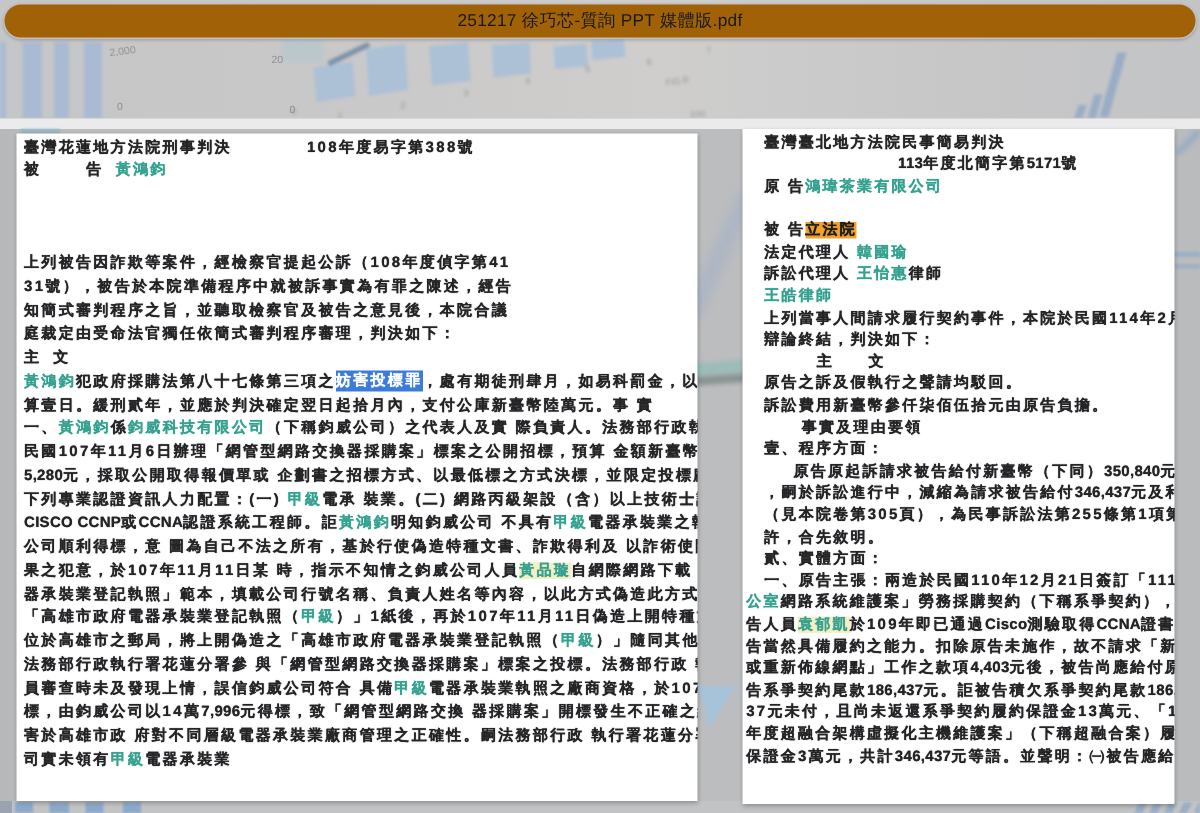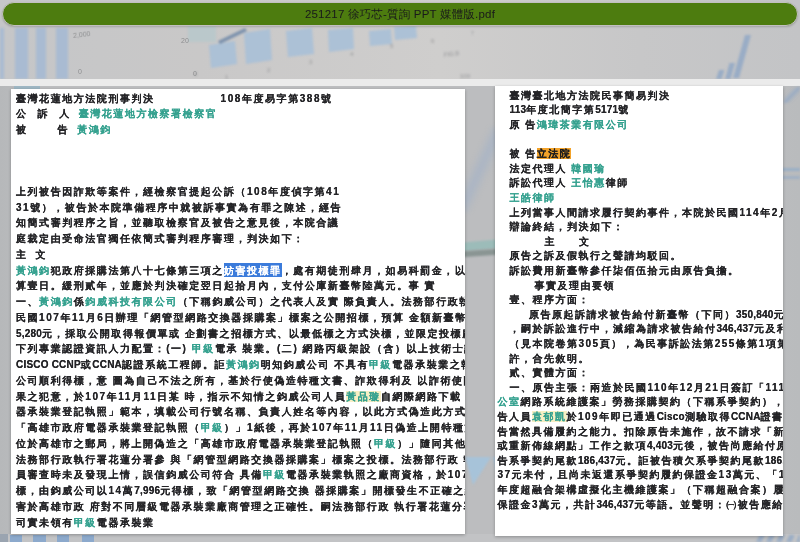--- a/index.html
+++ b/index.html
@@ -2,21 +2,21 @@
 <html><head><meta charset="utf-8">
 <style>
 *{margin:0;padding:0;box-sizing:border-box}
 html,body{width:800px;height:542px;overflow:hidden;font-family:"Liberation Sans",sans-serif}
 body{position:relative;background:#bcbdbf}
 .abs{position:absolute}
 
 #topzone{position:absolute;left:0;top:0;width:800px;height:79px;background:linear-gradient(90deg,#c5c6c8 0%,#c9c8c8 25%,#cfcecd 55%,#c7c7c8 80%,#c3c4c6 100%);overflow:hidden}
 #topdeco{position:absolute;left:0;top:0;width:800px;height:79px;filter:blur(1.1px)}
 #lightband{position:absolute;left:0;top:79px;width:800px;height:7px;background:#ebebeb}
-#titlebar{position:absolute;left:2px;top:2px;width:796px;height:24px;background:#4d7c0f;border:1px solid #c2c0c0;border-radius:12px;box-shadow:0 1px 2px rgba(0,0,0,.18);z-index:30}
+#titlebar{position:absolute;left:2px;top:2px;width:796px;height:24px;background:#a16207;border:1px solid #c2c0c0;border-radius:12px;box-shadow:0 1px 2px rgba(0,0,0,.18);z-index:30}
 #titlebar div{text-align:center;font-size:11.5px;color:#19191b;line-height:23px;letter-spacing:.2px}
 
 .vbar{position:absolute;background:#a5b9d3;top:28px;height:51px;opacity:.88}
 .gtxt{position:absolute;color:#8e8f91;font-size:7px;filter:blur(.5px)}
 
 #pageL{position:absolute;left:11px;top:89px;width:454px;height:445px;background:#fff;overflow:hidden;box-shadow:0 1px 3px rgba(0,0,0,.28);z-index:10}
 #pageR{position:absolute;left:495px;top:85.5px;width:288px;height:450px;background:#fff;overflow:hidden;box-shadow:0 1px 3px rgba(0,0,0,.28);z-index:10}
 #pageL .tx{position:absolute;left:5px;top:1.6px;width:449px;font-size:10px;line-height:15.75px;letter-spacing:1.55px;color:#242427;white-space:nowrap;font-weight:bold;text-shadow:0 0 .6px currentColor}
 #pageR .tx{position:absolute;left:0;top:3.4px;width:245px;font-size:10px;line-height:14.6px;letter-spacing:1.5px;color:#242427;white-space:nowrap;font-weight:bold;text-shadow:0 0 .6px currentColor}
 .t{color:#35a18f}
@@ -89,22 +89,21 @@
 <div style="position:absolute;left:10px;top:535px;width:12px;height:7px;background:#8ca9cc;filter:blur(.6px);z-index:3"></div>
 <div style="position:absolute;left:33px;top:535px;width:13px;height:7px;background:#8ca9cc;filter:blur(.6px);z-index:3"></div>
 <div style="position:absolute;left:57px;top:535px;width:12px;height:7px;background:#8ca9cc;filter:blur(.6px);z-index:3"></div>
 <div style="position:absolute;left:82px;top:535px;width:12px;height:7px;background:#8ca9cc;filter:blur(.6px);z-index:3"></div>
 <div style="position:absolute;left:755px;top:535px;width:45px;height:7px;background:repeating-linear-gradient(115deg,rgba(140,166,198,0) 0 4px,rgba(140,166,198,.7) 4px 9px);filter:blur(.8px);z-index:3"></div>
 <div id="titlebar">
     <div>251217 徐巧芯-質詢 PPT 媒體版.pdf</div>
   </div>
 <div id="pageL">
   <div class="tx">
-    <div>臺灣花蓮地方法院刑事判決<span style="margin-left:66px">108年度易字第388號</span></div>
-    <div>公<span style="margin-left:10px">訴</span><span style="margin-left:10px">人</span><span class="t" style="margin-left:8px">臺灣花蓮地方檢察署檢察官</span></div>
+    <div>臺灣花蓮地方法院刑事判決<span style="margin-left:50px">108年度易字第388號</span></div>
     <div>被<span style="margin-left:30px">告</span><span class="t" style="margin-left:8px">黃鴻鈞</span></div>
     <div style="height:46px"></div>
     <div>上列被告因詐欺等案件，經檢察官提起公訴（108年度偵字第41</div>
     <div>31號），被告於本院準備程序中就被訴事實為有罪之陳述，經告</div>
     <div>知簡式審判程序之旨，並聽取檢察官及被告之意見後，本院合議</div>
     <div>庭裁定由受命法官獨任依簡式審判程序審理，判決如下：</div>
     <div>主<span style="margin-left:8px">文</span></div>
     <div><span class="t">黃鴻鈞</span>犯政府採購法第八十七條第三項之<span class="sel">妨害投標罪</span>，處有期徒刑肆月，如易科罰金，以新臺幣壹仟元折</div>
     <div>算壹日。緩刑貳年，並應於判決確定翌日起拾月內，支付公庫新臺幣陸萬元。<span style="">事 實</span></div>
     <div>一、<span class="t">黃鴻鈞</span>係<span class="t">鈞威科技有限公司</span>（下稱鈞威公司）之代表人及實 際負責人。法務部行政執行署花蓮分署於</div>
@@ -120,21 +119,21 @@
     <div>法務部行政執行署花蓮分署參 與「網管型網路交換器採購案」標案之投標。法務部行政 執行署花蓮分署人</div>
     <div>員審查時未及發現上情，誤信鈞威公司符合 具備<span class="t">甲級</span>電器承裝業執照之廠商資格，於107年11月13日開</div>
     <div>標，由鈞威公司以14萬<span class="d">7,996</span>元得標，致「網管型網路交換 器採購案」開標發生不正確之結果，亦足生損</div>
     <div>害於高雄市政 府對不同層級電器承裝業廠商管理之正確性。嗣法務部行政 執行署花蓮分署人員察覺鈞威公</div>
     <div>司實未領有<span class="t">甲級</span>電器承裝業</div>
   </div>
 </div>
 <div id="pageR">
   <div class="tx">
     <div>臺灣臺北地方法院民事簡易判決</div>
-    <div style="padding-right:21px"><span class="d">113</span>年度北簡字第<span class="d">5171</span>號</div>
+    <div style="text-align:right;padding-right:21px"><span class="d">113</span>年度北簡字第<span class="d">5171</span>號</div>
     <div>原 告<span class="t" style="margin-left:0">鴻瑋茶業有限公司</span></div>
     <div style="height:14.6px"></div>
     <div>被 告<span class="hl">立法院</span></div>
     <div>法定代理人 <span class="t">韓國瑜</span></div>
     <div>訴訟代理人 <span class="t">王怡惠</span>律師</div>
     <div><span class="t">王皓律師</span></div>
     <div>上列當事人間請求履行契約事件，本院於民國114年2月13日言詞</div>
     <div>辯論終結，判決如下：</div>
     <div style="padding-left:49.5px">主<span style="margin-left:23px">文</span></div>
     <div>原告之訴及假執行之聲請均駁回。</div>

